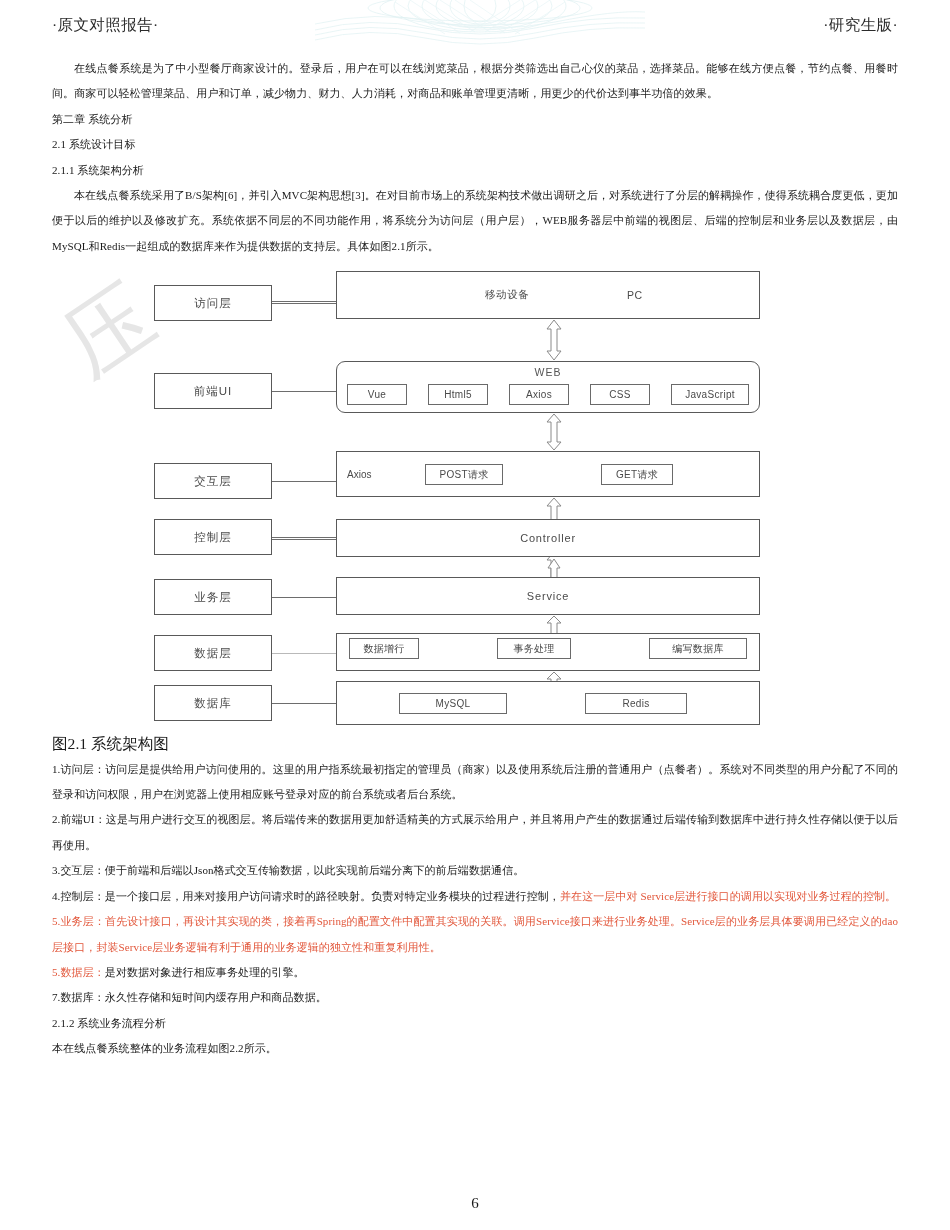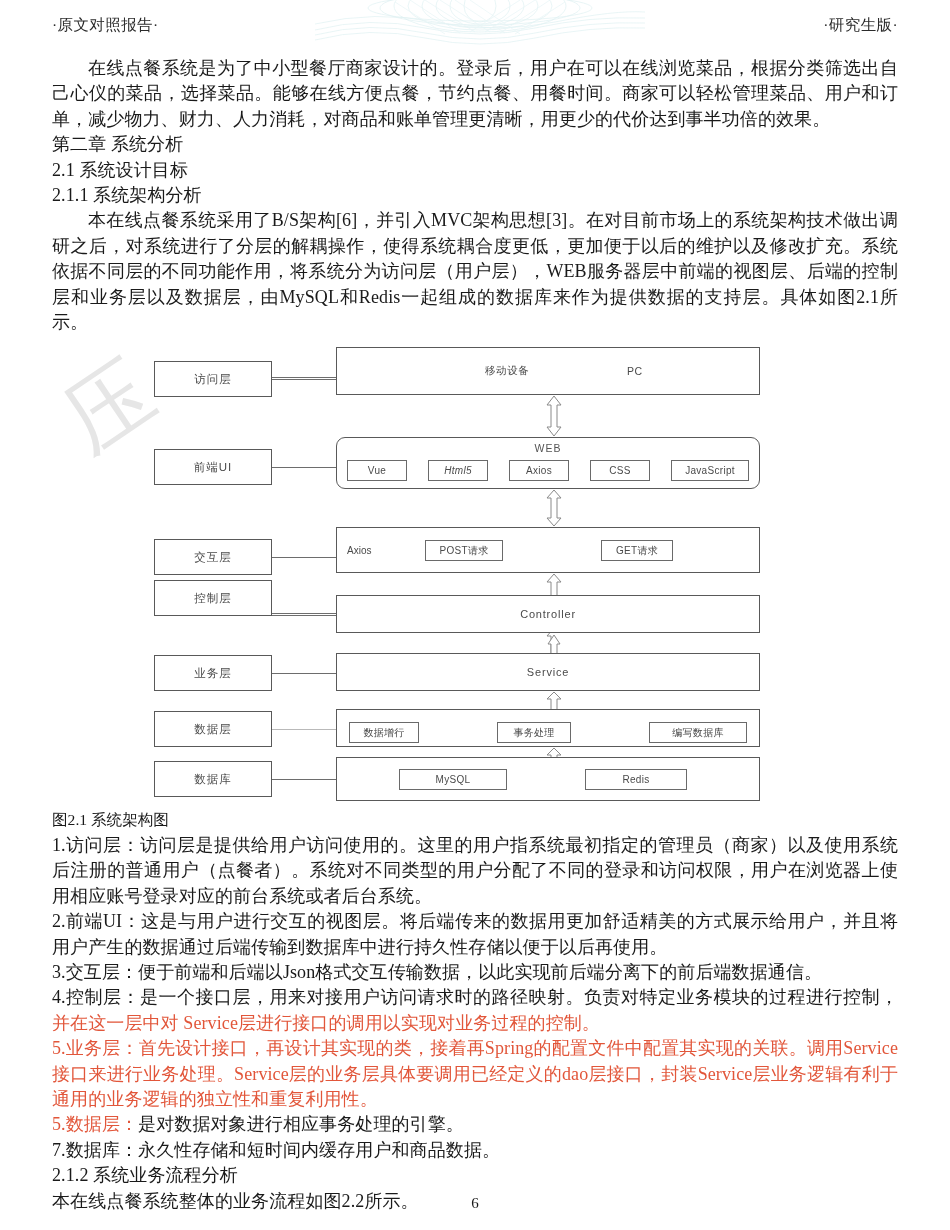--- a/index.html
+++ b/index.html
@@ -38,21 +38,21 @@
   }
 
   
   .content {
     position: absolute;
     top: 56px; left: 52px;
     width: 846px;
   }
   p.para {
     margin: 0;
-    font-size: 18px;
+    font-size: 11px;
     line-height: 25.4px;
     text-align: justify;
     text-justify: inter-ideograph;
     color: #1a1a1a;
     letter-spacing: .1px;
   }
   p.indent { text-indent: 2em; }
   .red { color: #e2563a; }
   p.allred { color: #e2563a; }
 
@@ -199,21 +199,21 @@
             <path d="M9 1 L2 10 L6 10 L6 32 L2 32 L9 41 L16 32 L12 32 L12 10 L16 10 Z" fill="#fff" stroke="#8a8a8a" stroke-width="1"></path>
           </svg>
       </div>
 
       <div class="lbl-box" style="top:102px;">前端UI</div>
       <div class="connector" style="top:120px;"></div>
       <div class="main-box rounded" style="top:90px;height:52px;padding:0 18px;">
         <div class="web-title">WEB</div>
         <div style="position:absolute;left:10px;right:10px;top:22px;display:flex;justify-content:space-between;">
           <div class="chip" style="width:60px;">Vue</div>
-          <div class="chip" style="width:60px;font-style:italic;">Html5</div>
+          <div class="chip" style="width:60px;">Html5</div>
           <div class="chip" style="width:60px;">Axios</div>
           <div class="chip" style="width:60px;">CSS</div>
           <div class="chip" style="width:78px;">JavaScript</div>
         </div>
       </div>
 
       <div class="arrow" style="left:493px;top:142px;">
         <svg width="18" height="38" viewBox="0 0 18 38">
             <path d="M9 1 L2 9 L6 9 L6 29 L2 29 L9 37 L16 29 L12 29 L12 9 L16 9 Z" fill="#fff" stroke="#8a8a8a" stroke-width="1"></path>
           </svg>
@@ -226,21 +226,21 @@
         <div class="chip" style="position:absolute;left:88px;top:12px;width:78px;">POST请求</div>
         <div class="chip" style="position:absolute;left:264px;top:12px;width:72px;">GET请求</div>
       </div>
 
       <div class="arrow" style="left:493px;top:226px;">
         <svg width="18" height="36" viewBox="0 0 18 36">
             <path d="M9 1 L2 9 L6 9 L6 27 L2 27 L9 35 L16 27 L12 27 L12 9 L16 9 Z" fill="#fff" stroke="#8a8a8a" stroke-width="1"></path>
           </svg>
       </div>
 
-      <div class="lbl-box" style="top:233px;">控制层</div>
+      <div class="lbl-box" style="top:248px;">控制层</div>
       <div class="connector double" style="top:266px;"></div>
       <div class="main-box" style="top:248px;height:38px;font-size:11px;letter-spacing:.8px;">Controller</div>
 
       <div class="arrow" style="left:493px;top:286px;">
         <svg width="18" height="32" viewBox="0 0 18 32">
             <path d="M9 31 L2 23 L6 23 L6 3 L2 3 L9 -5" fill="none" stroke="#8a8a8a" stroke-width="1"></path>
             <path d="M9 0 L3 9 L15 9 Z" fill="#fff" stroke="#8a8a8a" stroke-width="1" transform="translate(0,22) rotate(180 9 4.5)"></path>
             <path d="M9 2 L3 11 L6 11 L6 30 L12 30 L12 11 L15 11 Z" fill="#fff" stroke="#8a8a8a" stroke-width="1"></path>
           </svg>
       </div>
@@ -251,21 +251,21 @@
 
       <div class="arrow" style="left:493px;top:344px;">
         <svg width="18" height="32" viewBox="0 0 18 32">
             <path d="M9 1 L2 8 L6 8 L6 24 L2 24 L9 31 L16 24 L12 24 L12 8 L16 8 Z" fill="#fff" stroke="#8a8a8a" stroke-width="1"></path>
           </svg>
       </div>
 
       <div class="lbl-box" style="top:364px;">数据层</div>
       <div class="connector faint" style="top:382px;"></div>
       <div class="main-box" style="top:362px;height:38px;">
-        <div style="position:absolute;left:12px;right:12px;top:12px;display:flex;justify-content:space-between;">
+        <div style="position:absolute;left:12px;right:12px;top:4px;display:flex;justify-content:space-between;">
           <div class="chip" style="width:70px;">数据增行</div>
           <div class="chip" style="width:74px;">事务处理</div>
           <div class="chip" style="width:98px;">编写数据库</div>
         </div>
       </div>
 
       <div class="arrow" style="left:493px;top:400px;">
         <svg width="18" height="24" viewBox="0 0 18 24">
             <path d="M9 1 L2 8 L6 8 L6 16 L2 16 L9 23 L16 16 L12 16 L12 8 L16 8 Z" fill="#fff" stroke="#8a8a8a" stroke-width="1"></path>
           </svg>

